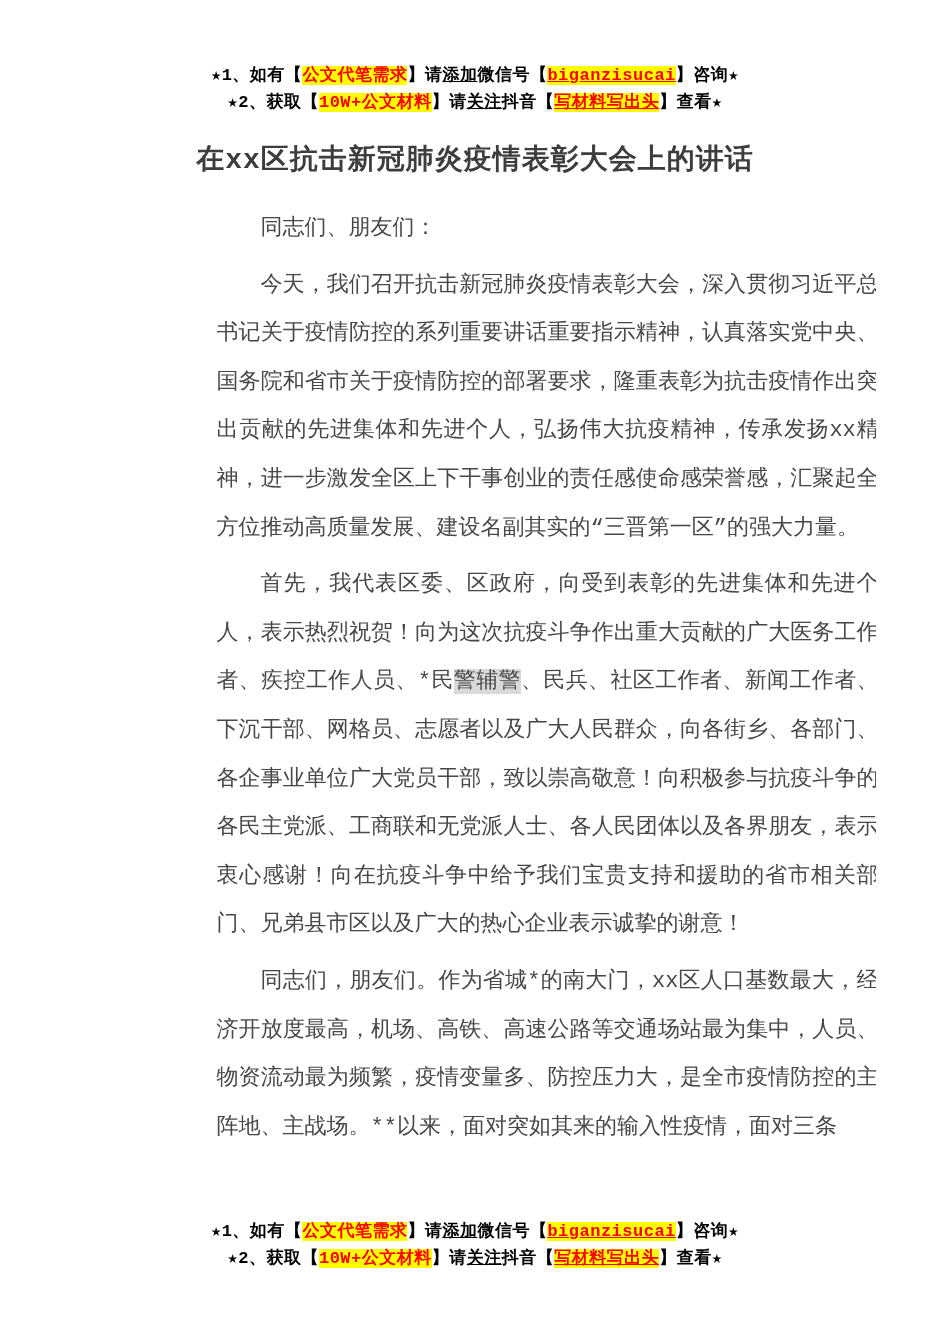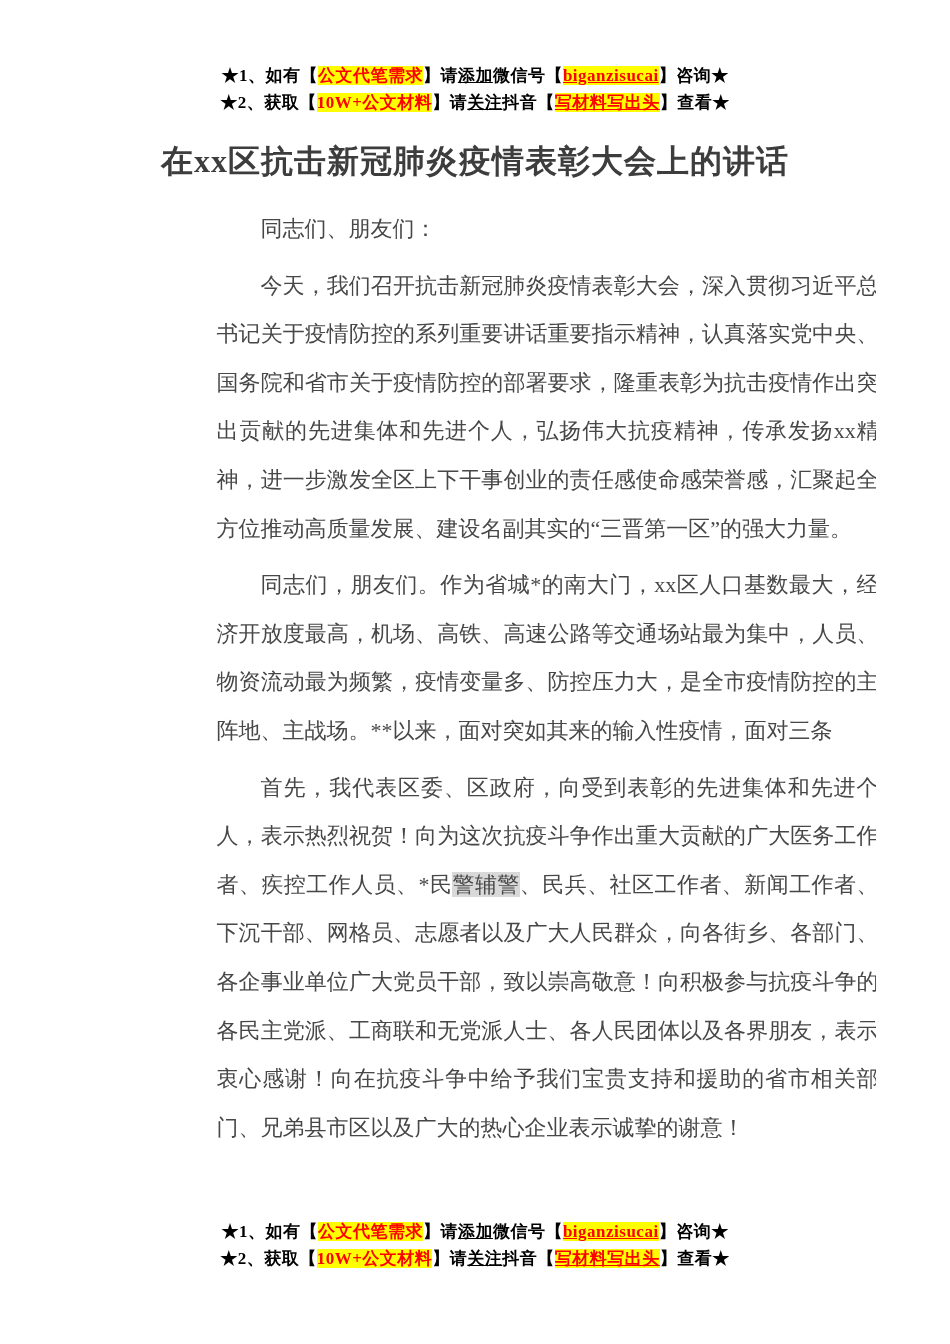--- a/index.html
+++ b/index.html
@@ -3,21 +3,21 @@
 <meta charset="utf-8">
 <style>
   html, body { margin: 0; padding: 0; background: #ffffff; }
   .page {
     position: relative;
     width: 801px;
     height: 1344px;
     margin: 0 auto;
     background: #ffffff;
     overflow: hidden;
-    font-family: Liberation Serif, serif;
+    font-family: Liberation Mono, monospace;
   }
   .promo {
     position: absolute;
     left: 0;
     right: 0;
     text-align: center;
     font-size: 17px;
     font-weight: 700;
     line-height: 27px;
     color: #000000;
@@ -27,21 +27,21 @@
   .promo-bottom { bottom: 72px; }
   .hl { color: #ff0000; background: #ffff00; }
   .ul { text-decoration: underline; }
   .doc-title {
     position: absolute;
     top: 140px;
     left: 0;
     right: 0;
     margin: 0;
     text-align: center;
-    font-size: 32px;
+    font-size: 28px;
     font-weight: 700;
     color: #3d3d3d;
     letter-spacing: 1px;
   }
   .doc-body {
     position: absolute;
     top: 205px;
     left: 142px;
     width: 666px;
     font-size: 22px;
@@ -68,22 +68,22 @@
     <div>
       <span>★2、获取【</span><span class="hl">10W+公文材料</span><span>】请</span><span class="ul">关注</span><span>抖音【</span><span class="hl ul">写材料写出头</span><span>】查看★</span>
     </div>
   </div>
 
   <h1 class="doc-title">在xx区抗击新冠肺炎疫情表彰大会上的讲话</h1>
 
   <div class="doc-body">
     <p>同志们、朋友们：</p>
     <p>今天，我们召开抗击新冠肺炎疫情表彰大会，深入贯彻习近平总书记关于疫情防控的系列重要讲话重要指示精神，认真落实党中央、国务院和省市关于疫情防控的部署要求，隆重表彰为抗击疫情作出突出贡献的先进集体和先进个人，弘扬伟大抗疫精神，传承发扬xx精神，进一步激发全区上下干事创业的责任感使命感荣誉感，汇聚起全方位推动高质量发展、建设名副其实的“三晋第一区”的强大力量。</p>
+    <p><span>首先，我代表区委、区政府，向受到表彰的先进集体和先进个人，表示热烈祝贺！向为这次抗疫斗争作出重大贡献的广大医务工作者、疾控工作人员、*民</span><span class="gray-hl">警辅警</span><span>、民兵、社区工作者、新闻工作者、下沉干部、网格员、志愿者以及广大人民群众，向各街乡、各部门、各企事业单位广大党员干部，致以崇高敬意！向积极参与抗疫斗争的各民主党派、工商联和无党派人士、各人民团体以及各界朋友，表示衷心感谢！向在抗疫斗争中给予我们宝贵支持和援助的省市相关部门、兄弟县市区以及广大的热心企业表示诚挚的谢意！</span></p>
     <p>同志们，朋友们。作为省城*的南大门，xx区人口基数最大，经济开放度最高，机场、高铁、高速公路等交通场站最为集中，人员、物资流动最为频繁，疫情变量多、防控压力大，是全市疫情防控的主阵地、主战场。**以来，面对突如其来的输入性疫情，面对三条</p>
-    <p><span>首先，我代表区委、区政府，向受到表彰的先进集体和先进个人，表示热烈祝贺！向为这次抗疫斗争作出重大贡献的广大医务工作者、疾控工作人员、*民</span><span class="gray-hl">警辅警</span><span>、民兵、社区工作者、新闻工作者、下沉干部、网格员、志愿者以及广大人民群众，向各街乡、各部门、各企事业单位广大党员干部，致以崇高敬意！向积极参与抗疫斗争的各民主党派、工商联和无党派人士、各人民团体以及各界朋友，表示衷心感谢！向在抗疫斗争中给予我们宝贵支持和援助的省市相关部门、兄弟县市区以及广大的热心企业表示诚挚的谢意！</span></p>
   </div>
 
   <div class="promo promo-bottom">
     <div>
       <span>★1、如有【</span><span class="hl">公文代笔需求</span><span>】请</span><span class="ul">添加</span><span>微信号【</span><span class="hl ul">biganzisucai</span><span>】咨询★</span>
     </div>
     <div>
       <span>★2、获取【</span><span class="hl">10W+公文材料</span><span>】请</span><span class="ul">关注</span><span>抖音【</span><span class="hl ul">写材料写出头</span><span>】查看★</span>
     </div>
   </div>

